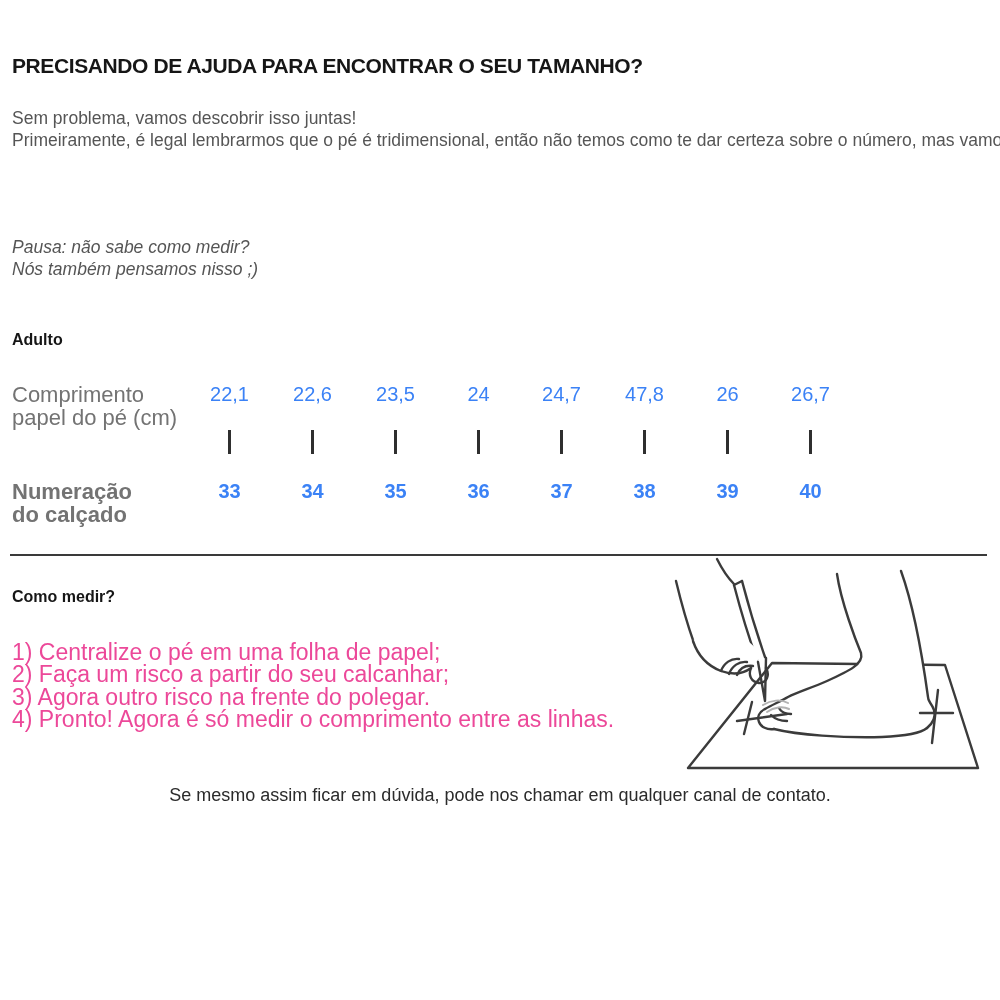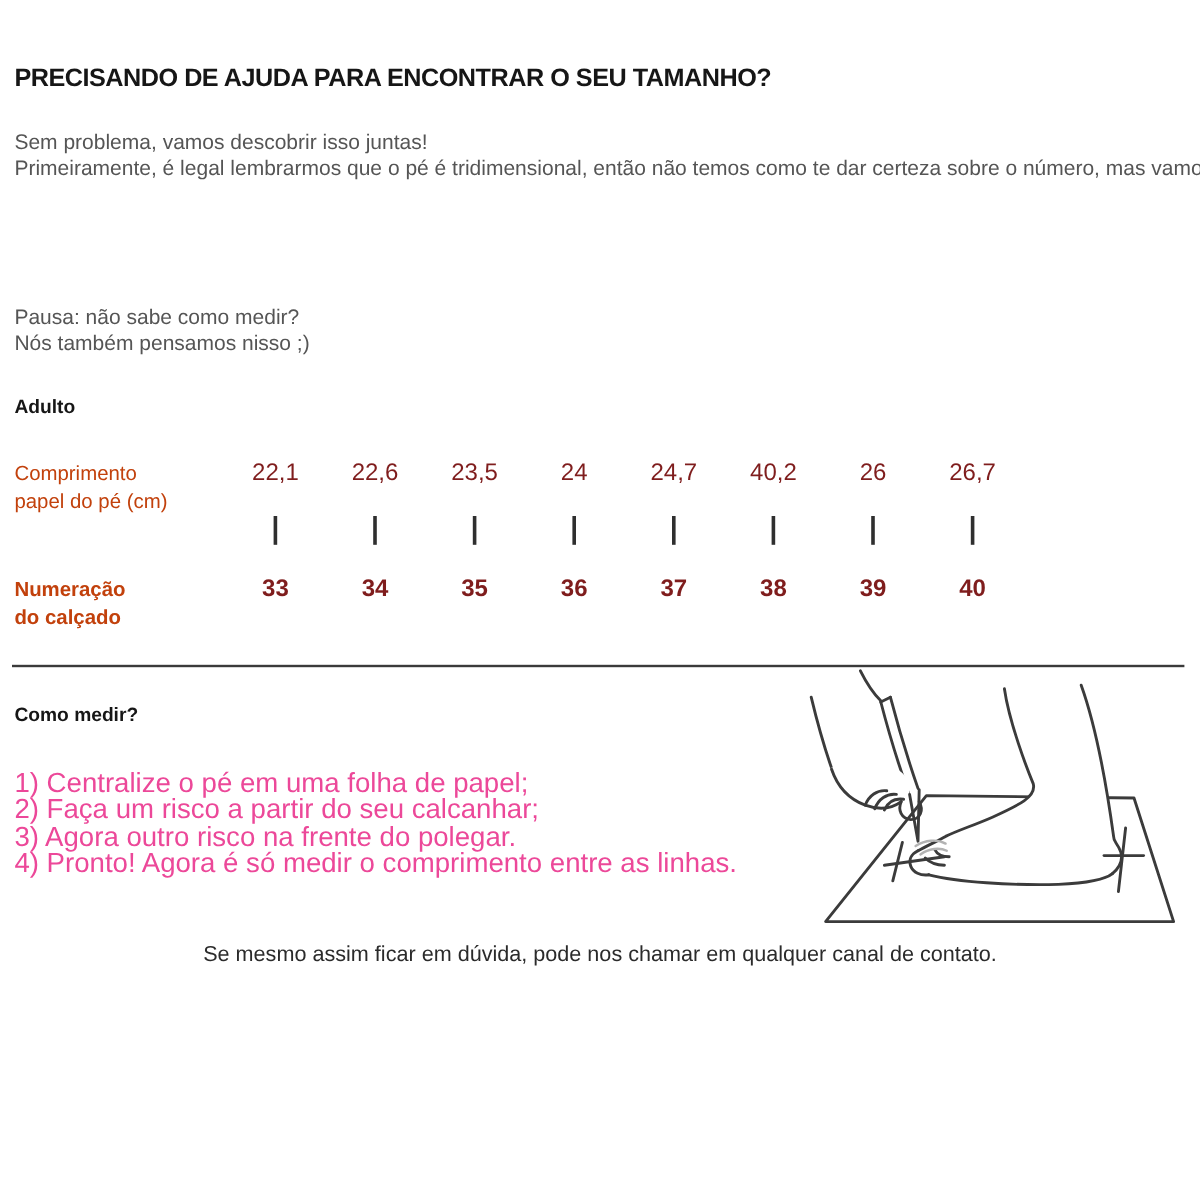--- a/index.html
+++ b/index.html
@@ -10,22 +10,22 @@
   .abs{position:absolute;}
   .h-main{
     left:12px;top:54px;font-size:21px;font-weight:bold;color:#161616;
     letter-spacing:-0.4px;white-space:nowrap;
   }
   .h-sec{font-size:16px;font-weight:bold;color:#161616;}
   .body-text{font-size:17.5px;line-height:22px;color:#555555;}
   .nowrap{white-space:nowrap;}
   .para-wrap{width:950px;}
   .tbl-row{left:12px;display:grid;grid-template-columns:176px repeat(8,83px);}
-  .tbl-label{font-size:17px;line-height:23px;color:#c2410c;}
-  .tbl-val{font-size:20px;line-height:23px;color:#7f1d1d;text-align:center;}
+  .tbl-label{font-size:22px;line-height:23px;color:#737373;}
+  .tbl-val{font-size:20px;line-height:23px;color:#3b82f6;text-align:center;}
   .tick-cell{display:flex;align-items:flex-start;justify-content:center;height:26px;}
   .tick{width:3px;height:24px;background:#2f2f2f;}
   .divider{left:10px;top:554px;width:977px;height:2px;background:#3a3a3a;}
   .steps{left:12px;top:641px;font-size:23px;line-height:22.3px;color:#ec4899;}
   .footer-note{
     left:0;top:785px;width:1000px;text-align:center;
     font-size:18px;color:#2b2b2b;
   }
 </style>
 </head>
@@ -34,38 +34,38 @@
 <div id="page">
 
   <div class="abs h-main">PRECISANDO DE AJUDA PARA ENCONTRAR O SEU TAMANHO?</div>
 
   <div class="abs body-text" style="left:12px;top:107px;">
     <div class="nowrap">Sem problema, vamos descobrir isso juntas!</div>
     <div class="nowrap">Primeiramente, é legal lembrarmos que o pé é tridimensional, então não temos como te dar certeza sobre o número, mas vamos lá.</div>
   </div>
 
 
-  <div class="abs body-text" style="left:12px;top:253px;">
+  <div class="abs body-text" style="left:12px;top:236px;font-style:italic;">
     <div class="nowrap">Pausa: não sabe como medir?</div>
     <div class="nowrap">Nós também pensamos nisso ;)</div>
   </div>
 
   <div class="abs h-sec" style="left:12px;top:331px;">Adulto</div>
 
   <div class="abs tbl-row" style="top:383px;">
     <div class="tbl-label">
       <div>Comprimento</div>
       <div>papel do pé (cm)</div>
     </div>
     <div class="tbl-val">22,1</div>
     <div class="tbl-val">22,6</div>
     <div class="tbl-val">23,5</div>
     <div class="tbl-val">24</div>
     <div class="tbl-val">24,7</div>
-    <div class="tbl-val">40,2</div>
+    <div class="tbl-val">47,8</div>
     <div class="tbl-val">26</div>
     <div class="tbl-val">26,7</div>
   </div>
 
   <div class="abs tbl-row" style="top:430px;">
     <div></div>
     <div class="tick-cell">
         <div class="tick"></div>
       </div>
     <div class="tick-cell">

